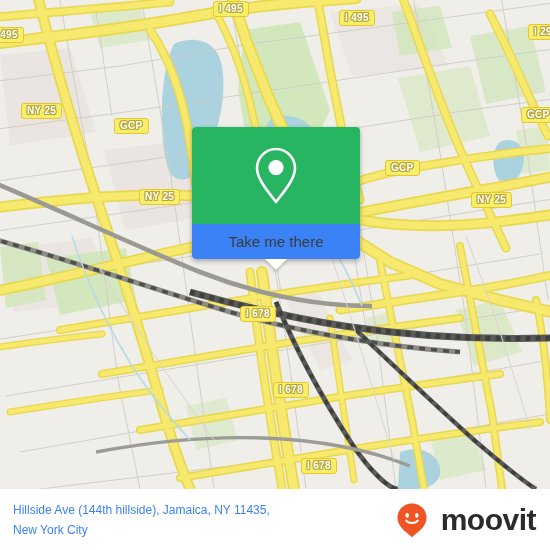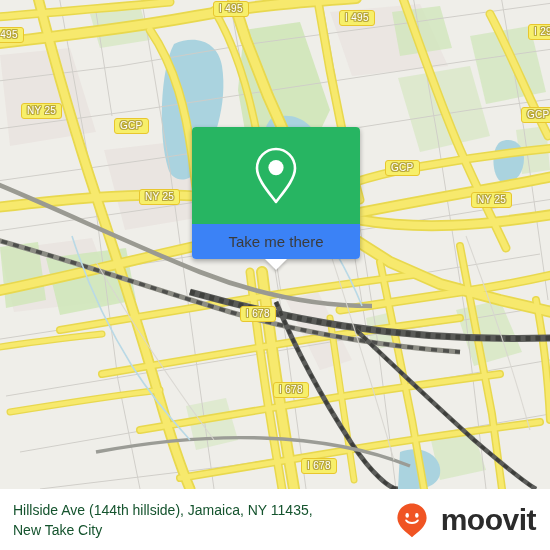--- a/index.html
+++ b/index.html
@@ -32,21 +32,21 @@
 
   
   .shield {
     position: absolute;
     background: #f7ef6a;
     border: 1.5px solid #e8c62e;
     border-radius: 3px;
     color: #ffffff;
     font-family: "Liberation Sans", sans-serif;
     font-size: 10px;
-    font-weight: normal;
+    font-weight: bold;
     line-height: 13px;
     height: 14px;
     padding: 0 5px;
     letter-spacing: 0.3px;
     text-shadow:
       -1px 0 #b9a83a, 1px 0 #b9a83a, 0 -1px #b9a83a, 0 1px #b9a83a,
       -1px -1px #b9a83a, 1px -1px #b9a83a, -1px 1px #b9a83a, 1px 1px #b9a83a;
     white-space: nowrap;
     box-sizing: content-box;
   }
@@ -121,22 +121,22 @@
   #footer-inner {
     position: relative;
     height: 61px;
     display: flex;
     align-items: center;
     justify-content: space-between;
     padding: 0 14px 0 13px;
     box-sizing: border-box;
   }
   #address {
-    color: #14532d;
-    font-size: 14px;
+    color: #3b82f6;
+    font-size: 12px;
     line-height: 20px;
     max-width: 390px;
   }
   #brand {
     display: flex;
     align-items: center;
     gap: 12px;
     flex: none;
   }
   #brand-word {
@@ -335,21 +335,21 @@
       </div>
       <div id="callout-label">Take me there</div>
       <div id="callout-tail"></div>
     </div>
   </div>
 
   <div id="footer">
     <div id="footer-inner">
       <div id="address">
         <div>Hillside Ave (144th hillside), Jamaica, NY 11435,</div>
-        <div>New Take City</div>
+        <div>New York City</div>
       </div>
       <div id="brand">
         <svg width="34" height="36" viewBox="0 0 34 36">
           <path d="M17 1.5 C25.2 1.5 31.6 7.9 31.6 16.1 C31.6 24.4 22.6 30.6 17 35.2 C11.4 30.6 2.4 24.4 2.4 16.1 C2.4 7.9 8.8 1.5 17 1.5 Z" fill="#f05423"></path>
           <ellipse cx="12.2" cy="13.4" rx="1.75" ry="2.3" fill="#ffffff"></ellipse>
           <ellipse cx="21.8" cy="13.4" rx="1.75" ry="2.3" fill="#ffffff"></ellipse>
           <path d="M11.2 18.4 C13.4 21.8 20.6 21.8 22.8 18.4" fill="none" stroke="#ffffff" stroke-width="1.9" stroke-linecap="round"></path>
         </svg>
         <span id="brand-word">moovit</span>
       </div>

